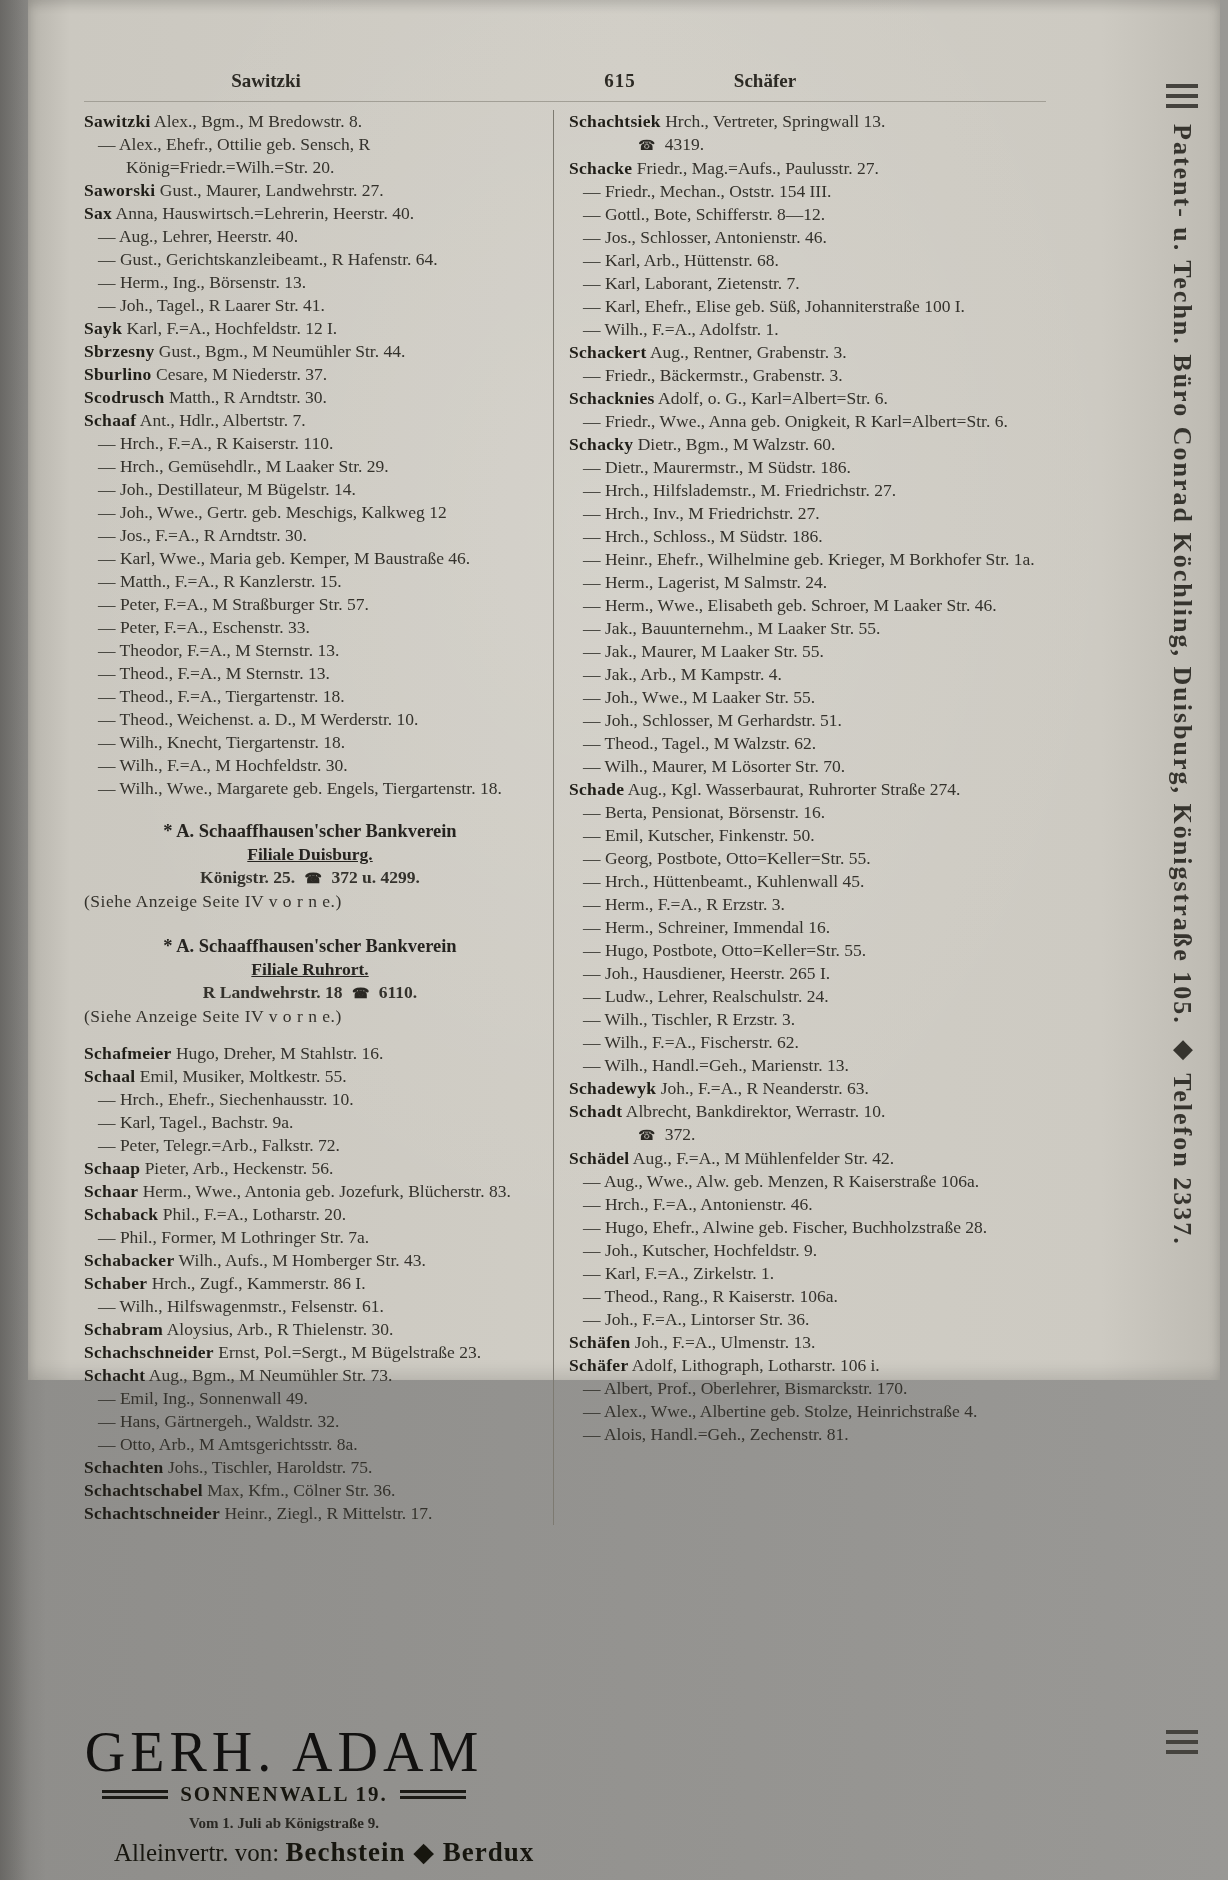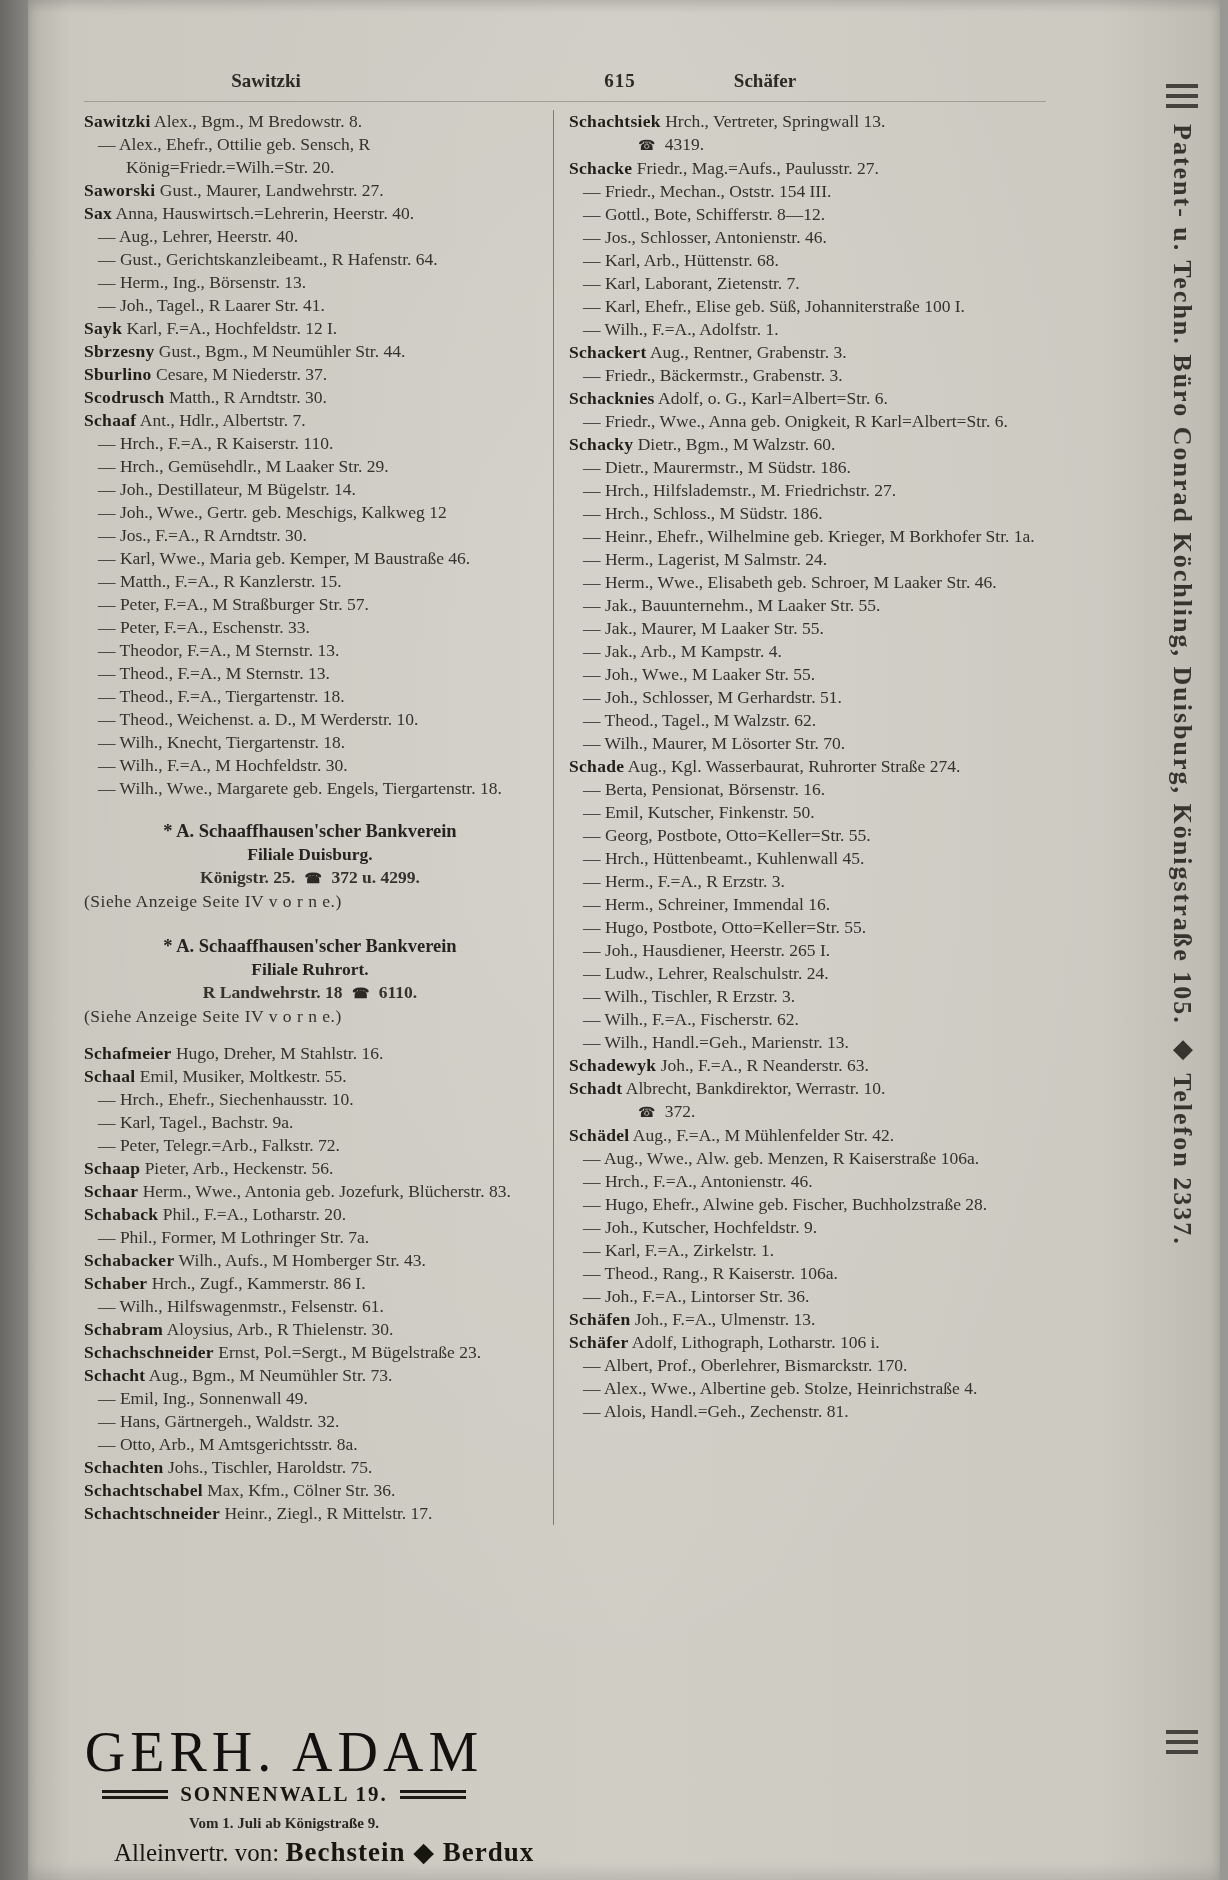--- a/index.html
+++ b/index.html
@@ -2,21 +2,21 @@
 <html><head>
 <meta charset="utf-8">
 <style>
   html,body{margin:0;padding:0;}
   body{
     width:1228px;height:1880px;position:relative;overflow:hidden;
     background:linear-gradient(90deg,#7f7e7b 0,#8f8e8b 30px,#999895 100%);
     font-family:"Liberation Serif","DejaVu Serif",serif;
   }
   .paper{
-    position:absolute;left:28px;top:0;width:1192px;height:1880px;
+    position:absolute;left:28px;top:0;width:1192px;height:1380px;
     background:
       radial-gradient(ellipse at 48% 38%, rgba(255,255,255,.10), rgba(0,0,0,0) 62%),
       linear-gradient(90deg,#b7b4ac 0,#cbc8c0 42px,#d0cdc5 50%,#cdcac2 90%,#bdbab2 100%);
     box-shadow:inset 0 6px 10px rgba(0,0,0,.12), inset 0 -8px 14px rgba(0,0,0,.10);
     color:#34322c;
   }
   
   .page-header{position:absolute;top:70px;left:0;width:100%;height:26px;font-size:19px;font-weight:bold;color:#2c2a24;}
   .page-header span{position:absolute;transform:translateX(-50%);white-space:nowrap;}
   .hdr-left{left:238px;}
@@ -24,21 +24,21 @@
   .hdr-right{left:737px;}
   .header-rule{position:absolute;top:101px;left:56px;width:962px;height:1px;background:#a29f96;}
   
   .columns{position:absolute;top:110px;left:56px;width:962px;display:flex;align-items:stretch;font-size:17.5px;line-height:23px;justify-content:space-between;}
   .col{width:452px;}
   .col.right{width:477px;}
   .divider{width:1px;background:#7d7a71;margin:0 15px 0 17px;}
   .ln{padding-left:42px;text-indent:-42px;}
   .ln.c{text-indent:-28px;}
   .ln.h{padding:0;text-indent:0;text-align:center;font-weight:bold;font-size:18.5px;margin-top:8px;color:#262420;}
-  .ln.h2{padding:0;text-indent:0;text-align:center;font-weight:bold;color:#262420;}
+  .ln.h2{padding:0;text-indent:0;text-align:center;font-weight:bold;color:#262420;text-decoration:underline;}
   .ln.ctr{padding:0;text-indent:0;text-align:center;font-weight:bold;}
   .ln.note{padding:0;text-indent:0;letter-spacing:.5px;margin-bottom:2px;}
   .ln.ph{padding-left:64px;text-indent:0;}
   .ln.sp{height:12px;}
   .lead{font-weight:bold;letter-spacing:.3px;color:#201e18;}
   .tel{font-size:14px;margin:0 5px;color:#2a2823;}
   
   .ads{position:absolute;left:52px;top:1722px;width:962px;display:flex;color:#17160f;flex-direction:column;}
   .ad-adam{width:408px;text-align:center;}
   .adam-name{font-size:56px;letter-spacing:5px;line-height:60px;color:#121110;white-space:nowrap;}
@@ -154,20 +154,21 @@
         <div class="ln c">— Karl, Laborant, Zietenstr. 7.</div>
         <div class="ln c">— Karl, Ehefr., Elise geb. Süß, Johanniterstraße 100 I.</div>
         <div class="ln c">— Wilh., F.=A., Adolfstr. 1.</div>
         <div class="ln e"><span class="lead">Schackert</span> Aug., Rentner, Grabenstr. 3.</div>
         <div class="ln c">— Friedr., Bäckermstr., Grabenstr. 3.</div>
         <div class="ln e"><span class="lead">Schacknies</span> Adolf, o. G., Karl=Albert=Str. 6.</div>
         <div class="ln c">— Friedr., Wwe., Anna geb. Onigkeit, R Karl=Albert=Str. 6.</div>
         <div class="ln e"><span class="lead">Schacky</span> Dietr., Bgm., M Walzstr. 60.</div>
         <div class="ln c">— Dietr., Maurermstr., M Südstr. 186.</div>
         <div class="ln c">— Hrch., Hilfslademstr., M. Friedrichstr. 27.</div>
+        <div class="ln c">— Hrch., Inv., M Friedrichstr. 27.</div>
         <div class="ln c">— Hrch., Schloss., M Südstr. 186.</div>
         <div class="ln c">— Heinr., Ehefr., Wilhelmine geb. Krieger, M Borkhofer Str. 1a.</div>
         <div class="ln c">— Herm., Lagerist, M Salmstr. 24.</div>
         <div class="ln c">— Herm., Wwe., Elisabeth geb. Schroer, M Laaker Str. 46.</div>
         <div class="ln c">— Jak., Bauunternehm., M Laaker Str. 55.</div>
         <div class="ln c">— Jak., Maurer, M Laaker Str. 55.</div>
         <div class="ln c">— Jak., Arb., M Kampstr. 4.</div>
         <div class="ln c">— Joh., Wwe., M Laaker Str. 55.</div>
         <div class="ln c">— Joh., Schlosser, M Gerhardstr. 51.</div>
         <div class="ln c">— Theod., Tagel., M Walzstr. 62.</div>

